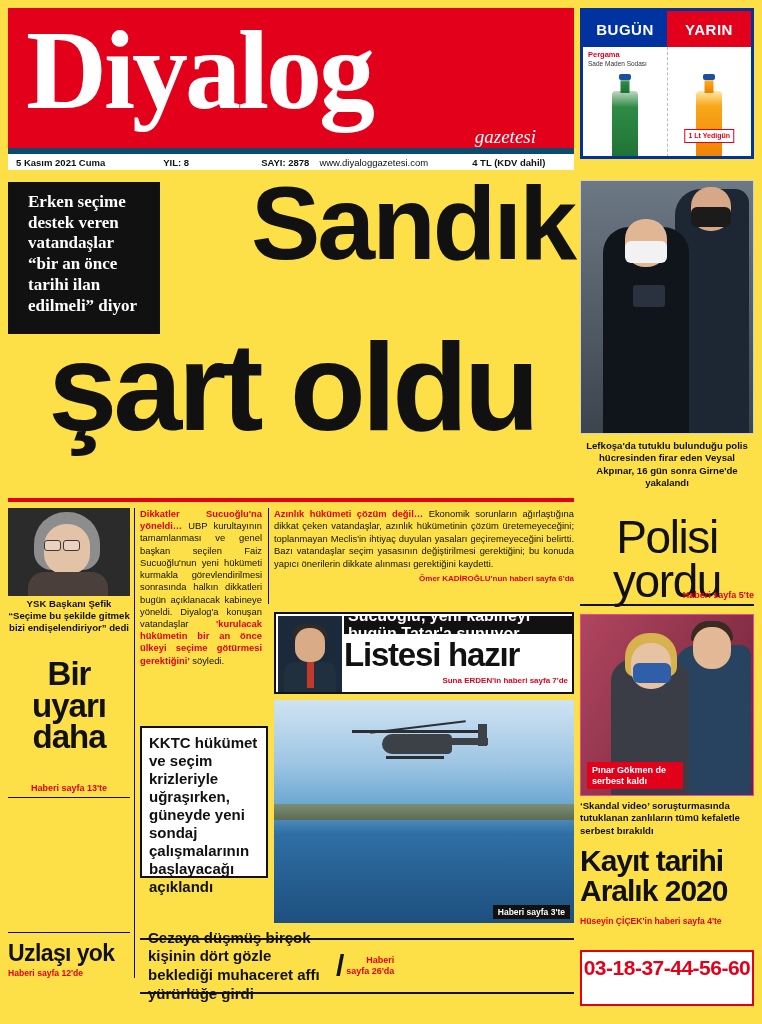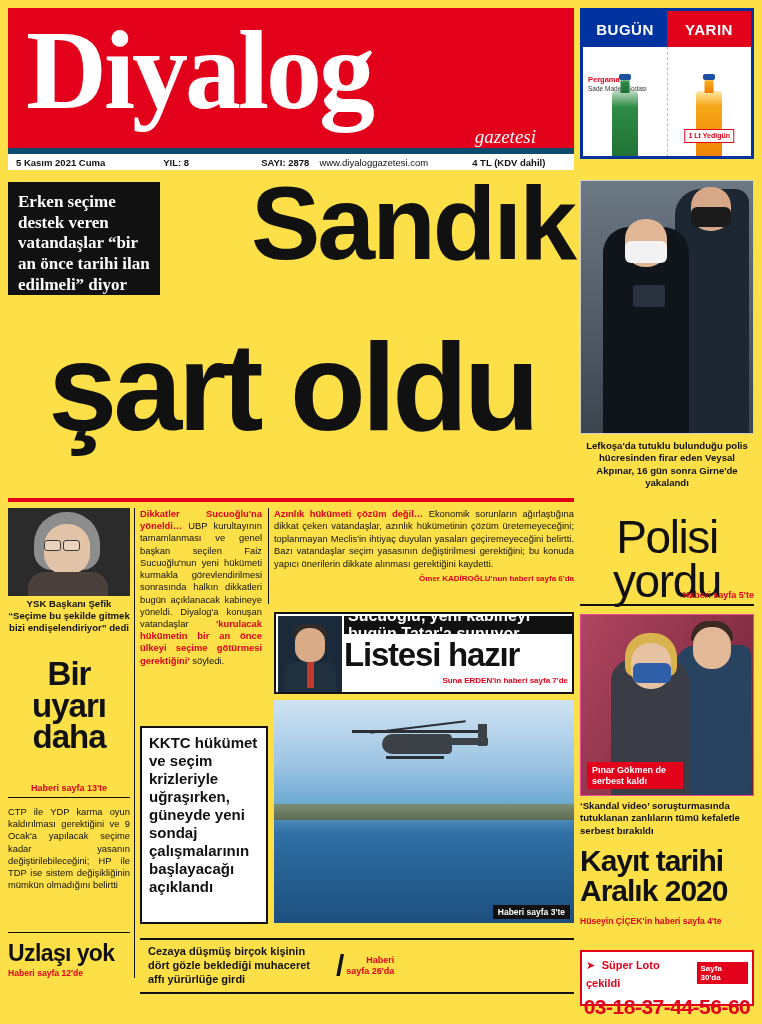--- a/index.html
+++ b/index.html
@@ -47,21 +47,21 @@
   .ad-badges { display: flex; height: 36px; }
   .ad-badge {
     flex: 1; display: flex; align-items: center; justify-content: center;
     font-size: 15px; font-weight: bold; color: #ffffff; letter-spacing: .5px;
   }
   .ad-badge.blue { background: #0033a0; }
   .ad-badge.red { background: #e2001a; }
   .ad-body { display: flex; height: 120px; }
   .ad-col { flex: 1; position: relative; padding: 4px 5px; }
   .ad-col.left { border-right: 1px dashed #bbb; }
-  .ad-brand { font-size: 7.5px; font-weight: bold; color: #e2001a; line-height: 1.15; margin-top: 25px; }
+  .ad-brand { font-size: 7.5px; font-weight: bold; color: #e2001a; line-height: 1.15; }
   .ad-desc { font-size: 6.5px; color: #333; line-height: 1.15; }
   .bottle {
     position: absolute; left: 50%; transform: translateX(-50%); bottom: 2px;
     width: 26px; height: 74px; border-radius: 4px 4px 6px 6px;
   }
   .bottle.green { background: linear-gradient(to bottom,#bcd9c0 0%,#2e8b45 22%,#1f6f33 100%); }
   .bottle.orange { background: linear-gradient(to bottom,#ffe9a8 0%,#f7a81b 20%,#ef7d00 100%); }
   .bottle .neck {
     position: absolute; left: 50%; transform: translateX(-50%); top: -12px;
     width: 9px; height: 14px; background: inherit;
@@ -72,22 +72,22 @@
   }
   .ad-tag {
     position: absolute; left: 50%; transform: translateX(-50%); bottom: 24px;
     background: #ffffff; border: 1px solid #e2001a; color: #e2001a;
     font-size: 7px; font-weight: bold; padding: 2px 3px; text-align: center; line-height: 1.1;
     white-space: nowrap;
   }
 
   
   .kicker {
-    position: absolute; left: 8px; top: 182px; width: 152px; height: 113px;
-    background: #111111; color: #ffffff; padding: 10px 10px;
+    position: absolute; left: 8px; top: 182px; width: 152px; height: 152px;
+    background: #111111; color: #ffffff; padding: 10px 20px;
   }
   .kicker p {
     font-family: "Liberation Serif", serif;
     font-size: 17px; font-weight: bold; line-height: 1.22;
   }
   .headline1 {
     position: absolute; left: 160px; top: 176px; width: 414px;
     font-family: "Liberation Sans", sans-serif;
     font-size: 104px; font-weight: bold; color: #111;
     letter-spacing: -3px; line-height: .92; text-align: right;
@@ -244,35 +244,35 @@
     transform: rotate(-7deg);
   }
   .heli-skid {
     position: absolute; left: 112px; top: 56px; width: 58px; height: 3px; background: #2b2f33;
   }
   .heri-note {
     position: absolute; right: 4px; bottom: 4px;
     background: #111; color: #fff; font-size: 8.5px; font-weight: bold; padding: 2px 5px;
   }
   .kktc-box {
-    position: absolute; left: 140px; top: 726px; width: 128px; height: 198px;
+    position: absolute; left: 140px; top: 726px; width: 128px; height: 152px;
     border: 2px solid #111; padding: 6px 7px; background: #fff;
   }
   .kktc-box p {
     font-size: 15px; font-weight: bold; color: #111; line-height: 1.2;
   }
 
   
   .bottom-strip {
     position: absolute; left: 140px; top: 938px; width: 434px; height: 56px;
     border-top: 2px solid #111; border-bottom: 2px solid #111;
     display: flex; align-items: center;
   }
   .bs-text {
-    width: 196px; font-size: 11px; font-weight: bold; color: #111;
+    width: 196px; font-size: 15px; font-weight: bold; color: #111;
     line-height: 1.25; padding: 0 8px;
   }
   .bs-slash { font-size: 30px; color: #111; font-weight: bold; }
   .bs-big {
     flex: 1; text-align: center; font-size: 33px; font-weight: bold; color: #111;
     letter-spacing: -1px;
   }
   .bs-note {
     width: 56px; font-size: 9px; font-weight: bold; color: #e2001a; line-height: 1.2; text-align: right;
     padding-right: 6px;
@@ -447,21 +447,20 @@
     <div class="hair"></div>
       <div class="face"></div>
     <div class="glass-l"></div>
       <div class="glass-r"></div>
       <div class="body"></div>
   </div>
   <div class="ysk-cap">YSK Başkanı Şefik “Seçime bu şekilde gitmek bizi endişelendiriyor” dedi</div>
   <div class="bir-uyari">Bir uyarı daha</div>
   <div class="bir-uyari-note">Haberi sayfa 13'te</div>
   <div class="sep-left1"></div>
-  <div class="left-brief">CTP ile YDP karma oyun kaldırılması gerektiğini ve 9 Ocak'a yapılacak seçime kadar yasanın değiştirilebileceğini; HP ile TDP ise sistem değişikliğinin mümkün olmadığını belirtti</div>
   <div class="sep-left2"></div>
   <div class="uzlasi">Uzlaşı yok</div>
   <div class="uzlasi-note">Haberi sayfa 12'de</div>
   <div class="vline-left"></div>
 
   <div class="col-b">
     <span class="lead">Dikkatler Sucuoğlu'na yöneldi…</span><span> UBP kurultayının tamamlanması ve genel başkan seçilen Faiz Sucuoğlu'nun yeni hükümeti kurmakla görevlendirilmesi sonrasında halkın dikkatleri bugün açıklanacak kabineye yöneldi. Diyalog'a konuşan vatandaşlar </span><b>'kurulacak hükümetin bir an önce ülkeyi seçime götürmesi gerektiğini'</b><span> söyledi.</span>
   </div>
   <div class="vline-mid"></div>
 
@@ -528,23 +527,16 @@
     <div class="pin-woman-hair"></div>
     <div class="pin-woman-head"></div>
     <div class="pin-mask"></div>
     <div class="pin-tag">Pınar Gökmen de serbest kaldı</div>
   </div>
   <div class="pinar-cap">‘Skandal video’ soruşturmasında tutuklanan zanlıların tümü kefaletle serbest bırakıldı</div>
   <div class="kayit">Kayıt tarihi Aralık 2020</div>
   <div class="kayit-note">Hüseyin ÇİÇEK'in haberi sayfa 4'te</div>
 
   <div class="loto-box">
-    <div class="loto-top">
-      <div>
-        <span class="loto-arrow">➤</span>
-        <span class="loto-title">Süper Loto çekildi</span>
-      </div>
-      <div class="loto-page">Sayfa 30'da</div>
-    </div>
     <div class="loto-nums">03-18-37-44-56-60</div>
   </div>
 
 </div>
 
 </body></html>

